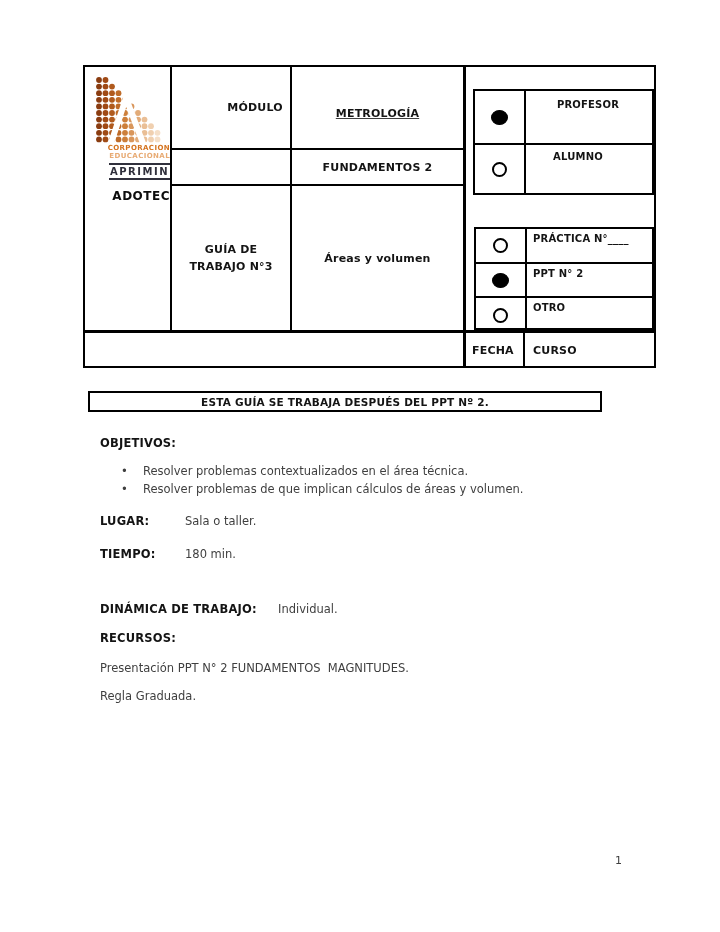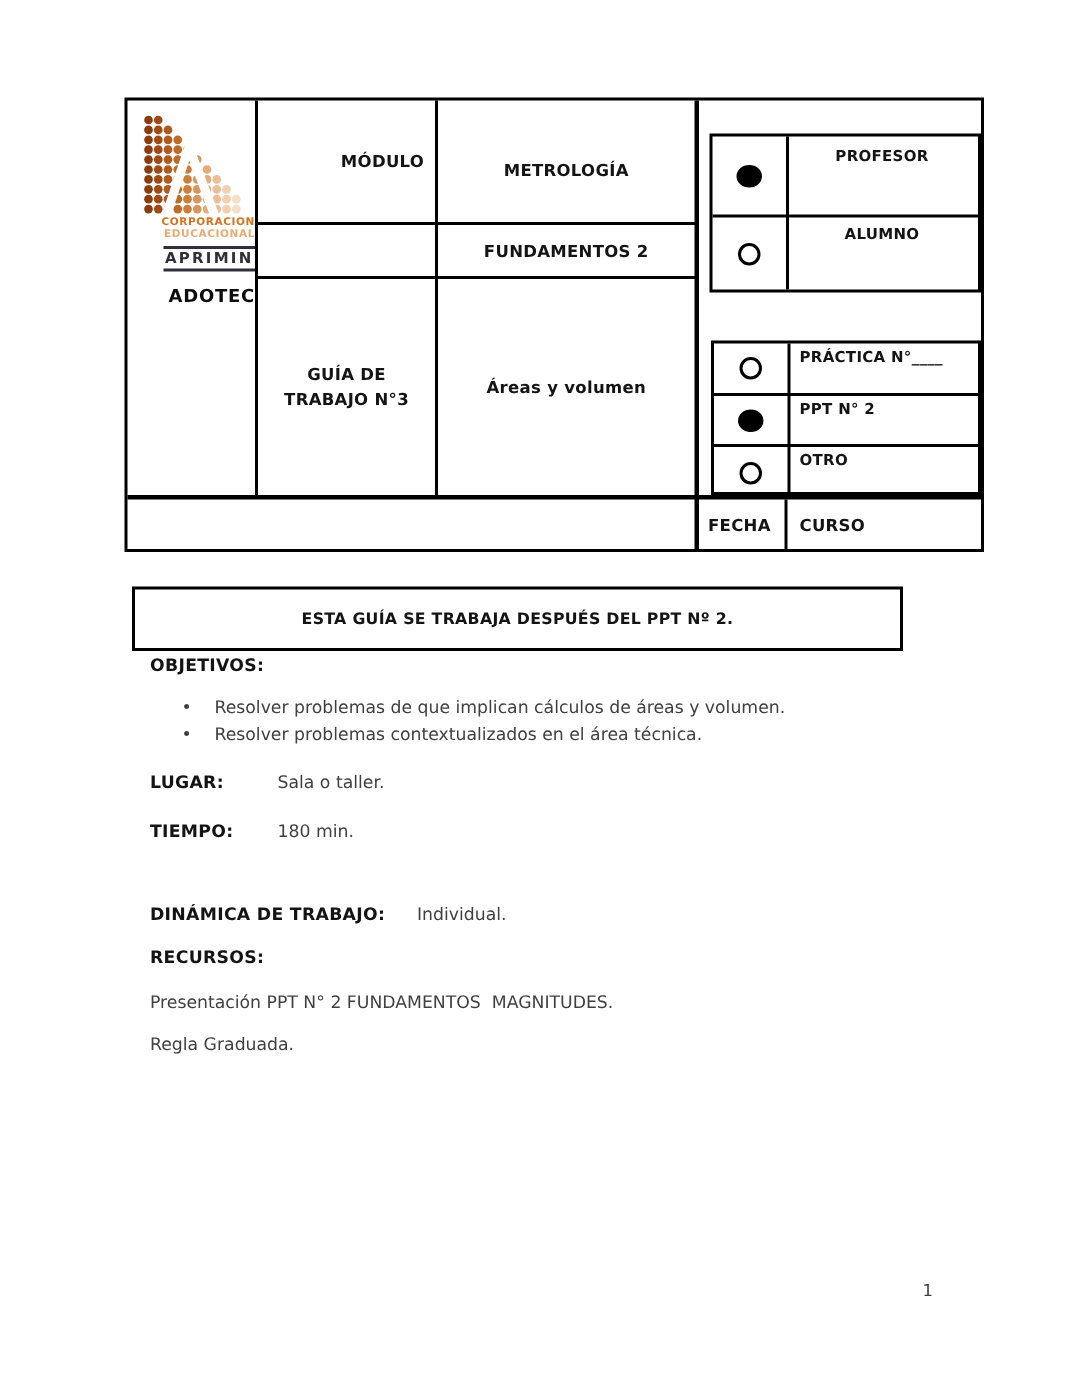--- a/index.html
+++ b/index.html
@@ -30,21 +30,21 @@
   
   .chkbox { border:2px solid #000; }
   .chk-divider { position:absolute; top:0; bottom:0; width:2px; background:#000; }
   .circle { border-radius:50%; }
   .circle.empty { width:15px; height:15px; border:2px solid #000; background:#fff; }
   .circle.filled { width:17px; height:15px; background:#000; border:1px solid #000; }
   .chk-circle-col { position:absolute; left:0; display:flex; align-items:center; justify-content:center; }
   .chk-label { position:absolute; font-weight:bold; color:#141414; font-size:10px; letter-spacing:.2px; }
 
   
-  .notice-box { left:88px; top:391px; width:514px; height:43px; border:2px solid #000;
+  .notice-box { left:88px; top:391px; width:514px; height:21px; border:2px solid #000;
     display:flex; align-items:center; justify-content:center; }
   .notice-text { font-size:10.5px; font-weight:bold; color:#141414; letter-spacing:.2px; }
 
   
   .sec-label { font-weight:bold; color:#141414; font-size:11.5px; letter-spacing:.2px; }
   .body-text { font-size:11.5px; color:#3f3f3f; white-space:pre-wrap;text-align:center; }
   .obj-list { list-style:none; }
   .obj-list li { position:relative; padding-left:43px; line-height:18px; font-size:11.5px; color:#3f3f3f; }
   .obj-list li::before { content:"•"; position:absolute; left:21px; color:#3f3f3f; }
   .page-num { font-size:11px; color:#3f3f3f; }
@@ -136,21 +136,21 @@
       </svg>
       <div class="logo-l1">CORPORACION</div>
       <div class="logo-l2">EDUCACIONAL</div>
       <div><span class="logo-brand">APRIMIN</span></div>
       <div class="logo-org">ADOTEC</div>
     </div>
 
     <div class="abs cell-center" style="left:87px; top:0; width:118px; height:81px;margin-left:24px;">
       <span class="lbl">MÓDULO</span>
     </div>
-    <div class="abs cell-center" style="left:207px; top:0; width:171px; height:93px;">
+    <div class="abs cell-center" style="left:207px; top:0; width:171px; height:93px;text-decoration:underline;">
       <span class="lbl">METROLOGÍA</span>
     </div>
 
     <div class="abs cell-center" style="left:207px; top:83px; width:171px; height:34px;">
       <span class="lbl">FUNDAMENTOS 2</span>
     </div>
 
     <div class="abs cell-center" style="left:87px; top:119px; width:118px; height:144px; padding:0 12px; line-height:17px;">
       <span class="lbl">GUÍA DE TRABAJO N°3</span>
     </div>
@@ -163,21 +163,21 @@
       <div class="hline" style="left:0; top:52px; width:177px; height:2px;"></div>
 
       <div class="chk-circle-col" style="top:0; width:49px; height:52px;">
         <span class="circle filled"></span>
       </div>
       <div class="chk-label" style="left:49px; top:8px; width:128px; text-align:center;">PROFESOR</div>
 
       <div class="chk-circle-col" style="top:54px; width:49px; height:48px;">
         <span class="circle empty"></span>
       </div>
-      <div class="chk-label" style="left:49px; top:60px; width:128px; text-align:center;">ALUMNO</div>
+      <div class="chk-label" style="left:39px; top:60px; width:128px; text-align:center;">ALUMNO</div>
     </div>
 
     <div class="abs chkbox" style="left:389px; top:160px; width:180px; height:103px;">
       <div class="chk-divider" style="left:49px;"></div>
       <div class="hline" style="left:0; top:33px; width:176px; height:2px;"></div>
       <div class="hline" style="left:0; top:67px; width:176px; height:2px;"></div>
 
       <div class="chk-circle-col" style="top:0; width:49px; height:33px;">
         <span class="circle empty"></span>
       </div>
@@ -202,22 +202,22 @@
     </div>
   </div>
 
   <div class="abs notice-box">
     <span class="notice-text">ESTA GUÍA SE TRABAJA DESPUÉS DEL PPT Nº 2.</span>
   </div>
 
   <div class="abs sec-label" style="left:100px; top:436px;">OBJETIVOS:</div>
 
   <ul class="abs obj-list" style="left:100px; top:462px; width:500px;">
+    <li>Resolver problemas contextualizados en el área técnica.</li>
     <li>Resolver problemas de que implican cálculos de áreas y volumen.</li>
-    <li>Resolver problemas contextualizados en el área técnica.</li>
   </ul>
 
   <div class="abs sec-label" style="left:100px; top:514px;">LUGAR:</div>
   <div class="abs body-text" style="left:185px; top:514px;">Sala o taller.</div>
 
   <div class="abs sec-label" style="left:100px; top:547px;">TIEMPO:</div>
   <div class="abs body-text" style="left:185px; top:547px;">180 min.</div>
 
   <div class="abs sec-label" style="left:100px; top:602px;">DINÁMICA DE TRABAJO:</div>
   <div class="abs body-text" style="left:278px; top:602px;">Individual.</div>

